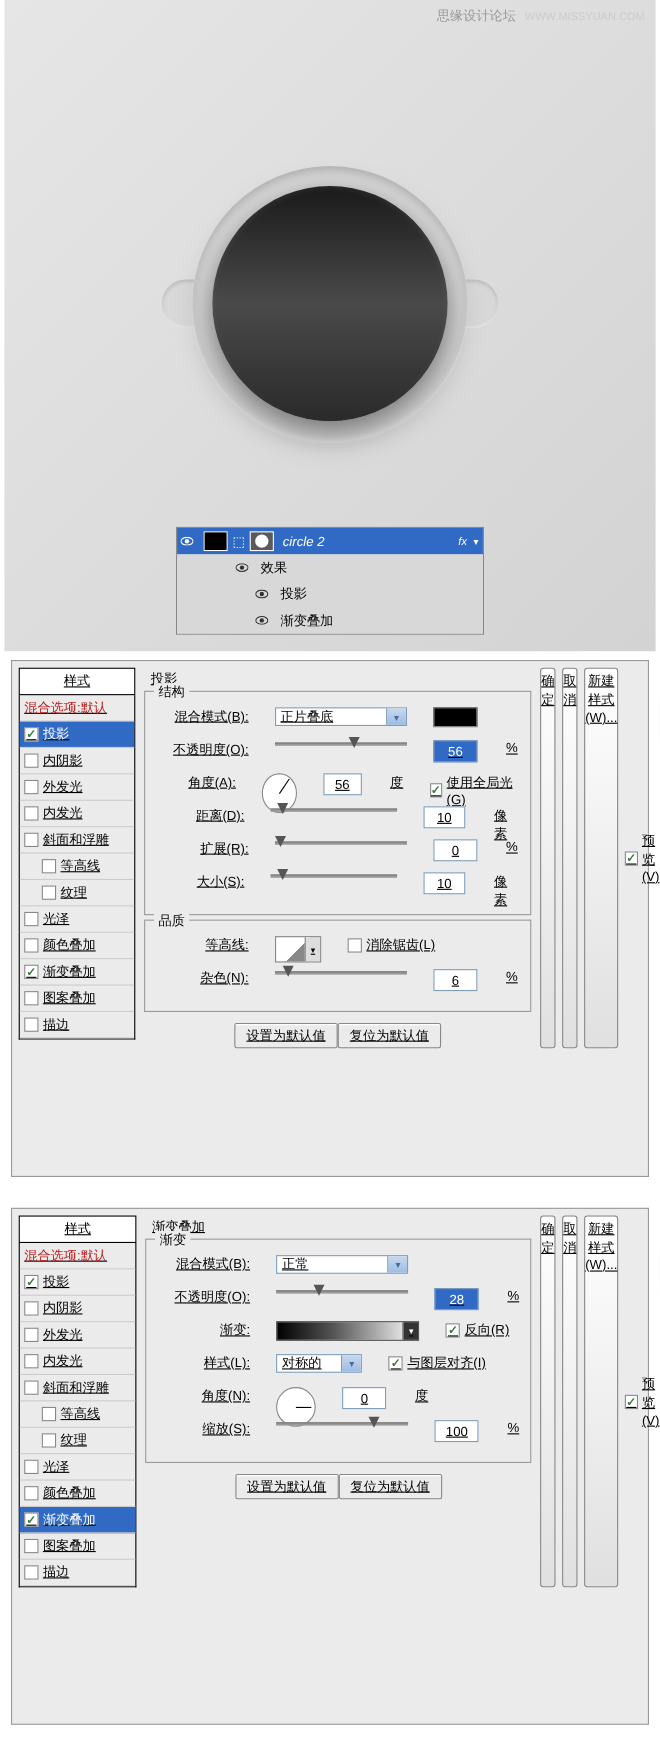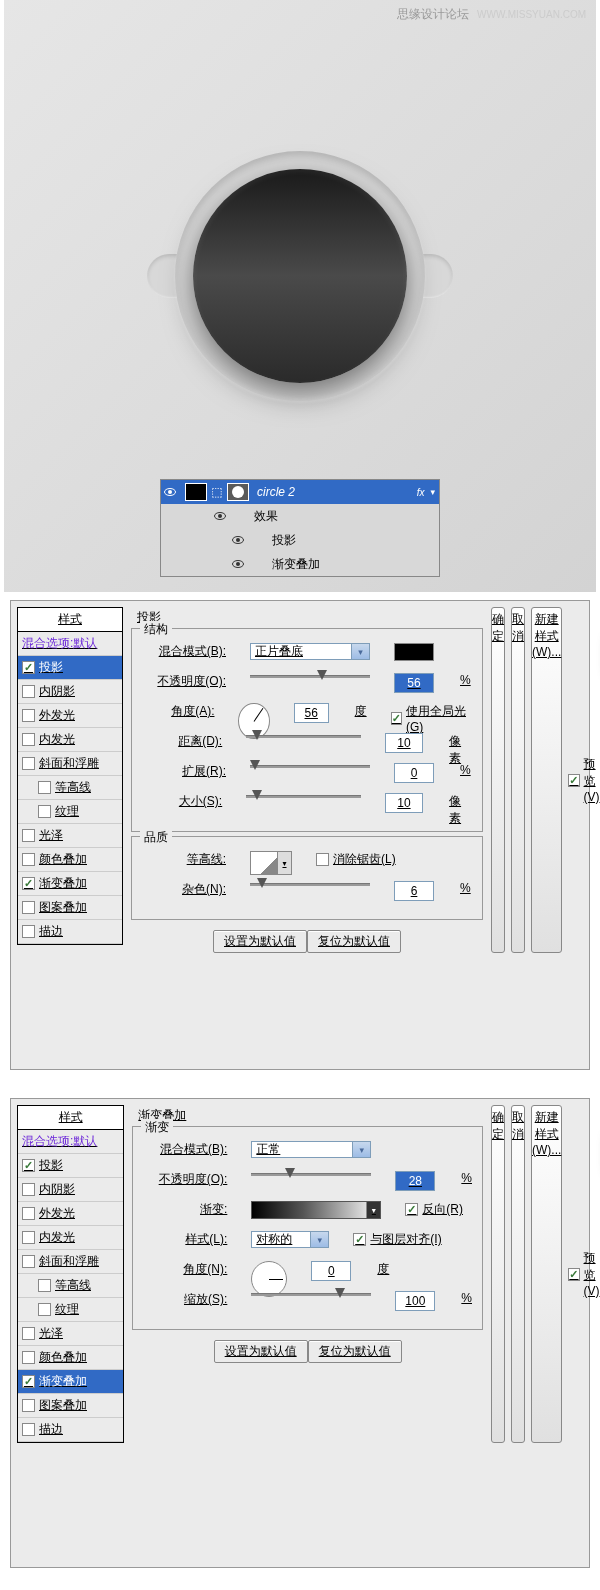--- a/index.html
+++ b/index.html
@@ -12,40 +12,40 @@
 .watermark span:last-child { color: #ccc; margin-left: 8px; font-size: 10px; }
 
 .knob-outer { position: absolute; left: 50%; top: 50%; transform: translate(-50%, -58%); width: 250px; height: 250px; }
 .knob-tabs { position: absolute; top: 50%; left: -28px; right: -28px; height: 44px; transform: translateY(-50%); background: #d8d8d8; border-radius: 22px; box-shadow: inset 0 2px 4px rgba(0,0,0,0.15), inset 0 -1px 2px rgba(255,255,255,0.6); }
 .knob-ring { position: absolute; inset: 0; border-radius: 50%; background: #dcdcdc; box-shadow: inset 0 4px 8px rgba(0,0,0,0.2), inset 0 -2px 4px rgba(255,255,255,0.5), 0 2px 3px rgba(255,255,255,0.4); }
 .knob-center { position: absolute; inset: 18px; border-radius: 50%; background: linear-gradient(180deg, #1a1a1a 0%, #4a4a4a 50%, #2a2a2a 100%); box-shadow: 0 10px 30px rgba(0,0,0,0.5), inset 0 2px 6px rgba(255,255,255,0.08); }
 
 
 .layers-panel { position: absolute; bottom: 15px; left: 50%; transform: translateX(-50%); width: 280px; border: 1px solid #888; background: #e0e0e0; }
 .layer-row { display:flex; align-items:center; height:24px; background:#316ac5; color:#fff; }
-.layer-row.sub { background:#d8d8d8; color:#000; padding-left: 50px; gap:25px; }
+.layer-row.sub { background:#d8d8d8; color:#000; padding-left: 50px; gap:8px; }
 .layer-row.sub2 { padding-left: 68px; }
 .eye { display:inline-flex; width:18px; justify-content:center; }
 .eye svg { width:12px; height:8px; }
 .layer-thumb { width:22px; height:18px; background:#000; border:1px solid #fff; margin:0 2px; }
 .layer-mask { width:22px; height:18px; background:#5a5a5a; border:1px solid #fff; display:grid; place-items:center; margin:0 2px; }
 .layer-mask::after { content:""; width:12px; height:12px; border-radius:50%; background:#fff; }
 .layer-label { flex:1; padding-left:6px; font-style:italic; font-size:12px; }
 .fx-label { margin-right:6px; font-style:italic; font-size:10px; }
 
 
 .dialog-wrap { padding: 8px 0 20px; text-decoration: underline; }
 .dialog { width: 580px; margin: 0 auto; background: #ebebeb; border: 1px solid #999; padding: 6px 6px 10px; min-height: 470px; position: relative; }
 .dialog-flex { display: flex; gap: 8px; }
 
 .styles-col { width: 110px; }
 .styles-col .title { border:1px solid #000; background:#fff; text-align:center; padding:3px 0; }
 .style-list { border:1px solid #000; border-top:none; }
 .style-item { display:flex; align-items:center; padding:3px 4px; gap:4px; border-bottom:1px solid #ccc; cursor:default; }
-.style-item.blend { color:#6d28d9; }
+.style-item.blend { color:#b91c1c; }
 .style-item.indent { padding-left:20px;text-align:right; }
 .style-item.selected { background:#316ac5; color:#fff; }
 .chk { width:13px; height:13px; border:1px solid #888; background:#fff; display:inline-flex; align-items:center; justify-content:center; }
 .chk.on::after { content:"✓"; color:#3a7a3a; font-size:11px; font-weight:bold; }
 
 .params-col { flex:1; }
 .fieldset { border:1px solid #999; margin-bottom:4px; padding:8px 10px; position:relative; }
 .fieldset-title { position:absolute; top:-8px; left:8px; background:#ebebeb; padding:0 4px; }
 .form-row { display:flex; align-items:flex-start; margin:6px 0; height:24px; gap:24px; }
 .form-label { width:84px; text-align:right; }

